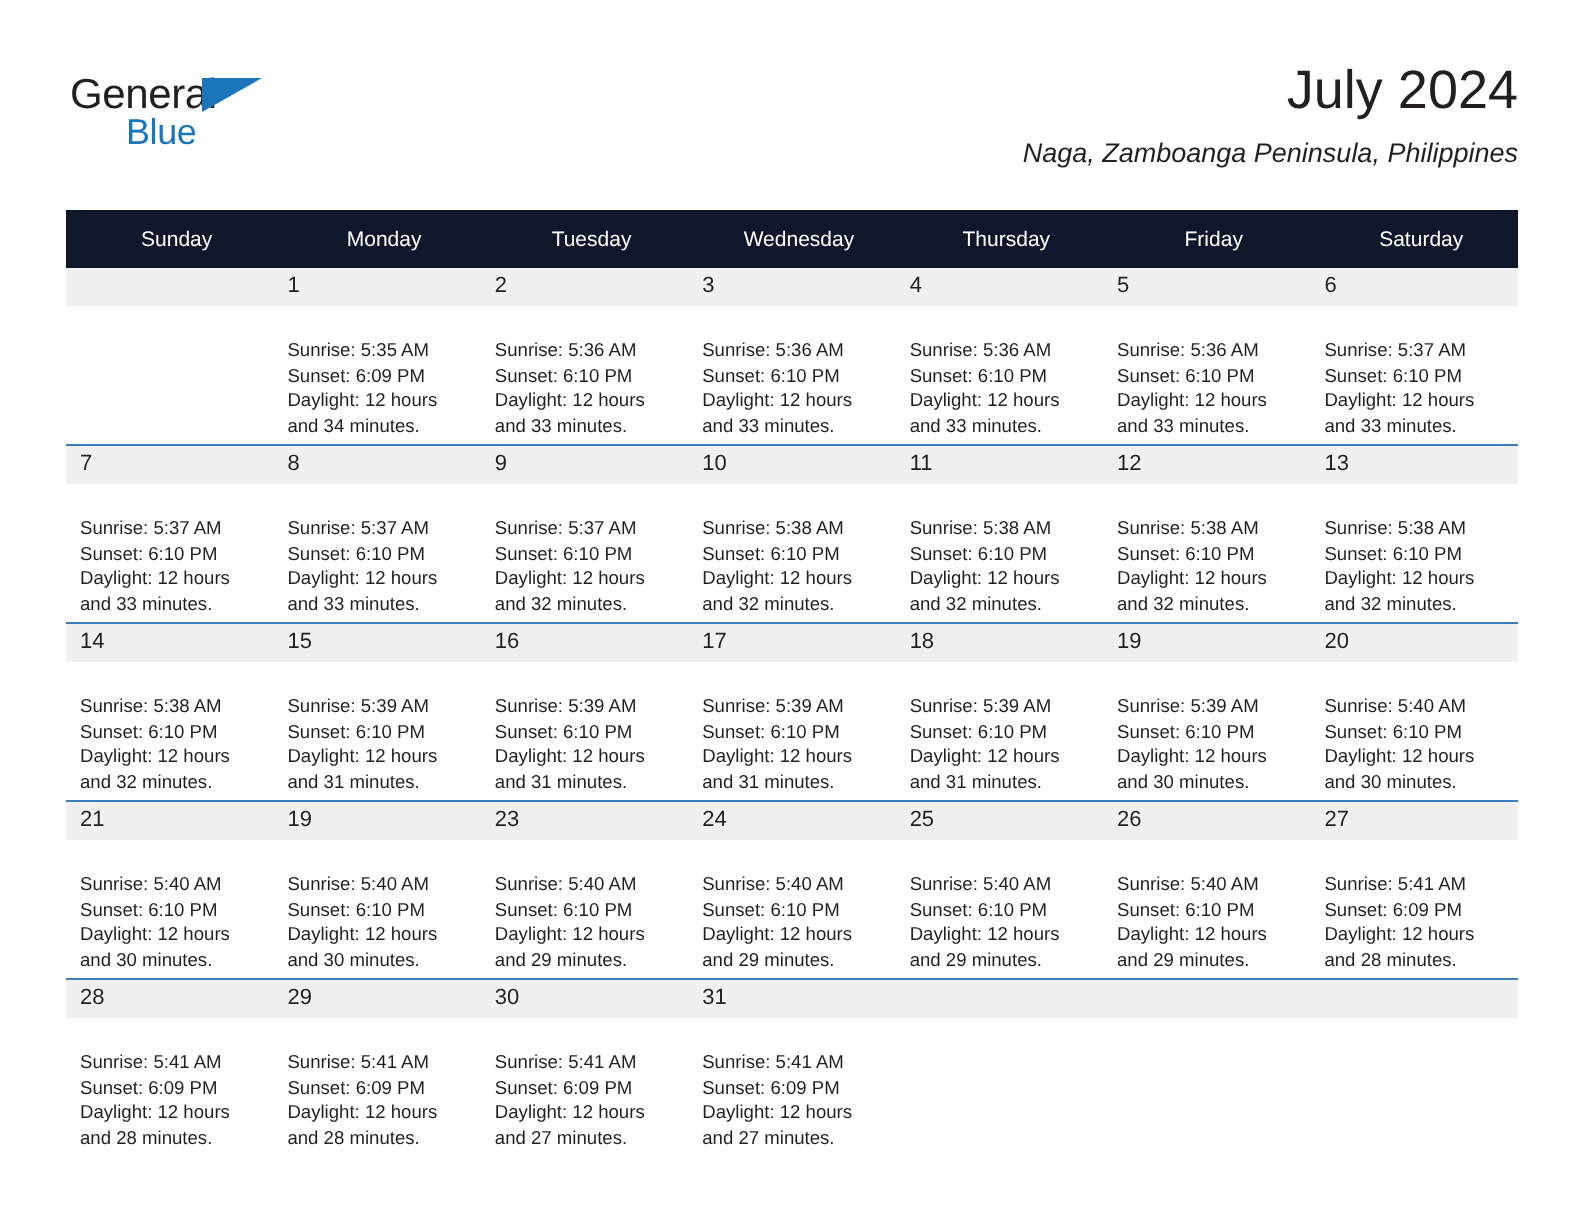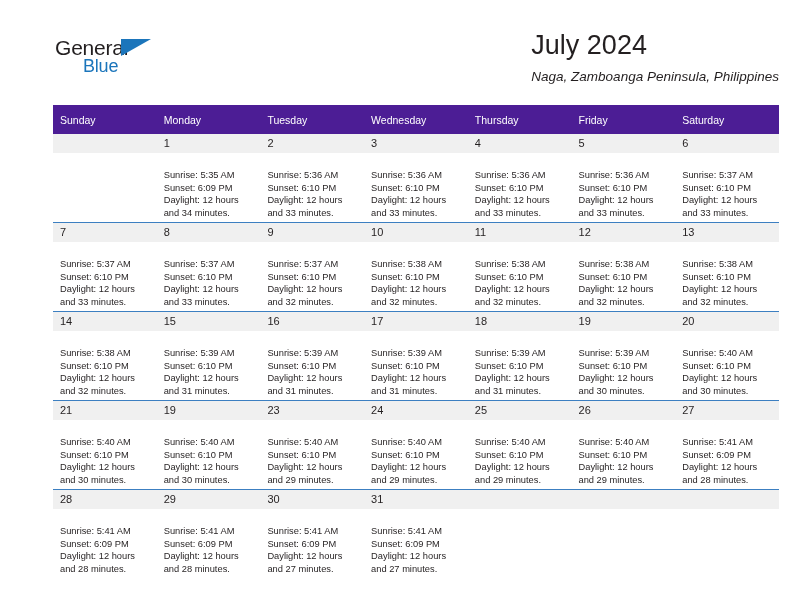--- a/index.html
+++ b/index.html
@@ -13,21 +13,20 @@
     font-family: "Liberation Sans", sans-serif;
     color: #000000;
     overflow: hidden;
   }
 
   .page {
     position: relative;
     width: 684px;
     height: 612px;
     box-sizing: border-box;
-    margin-left: 20px;
   }
 
   
   .header {
     position: absolute;
     left: 33px;
     top: 28px;
     width: 726px;
     height: 72px;
   }
@@ -64,20 +63,21 @@
     font-size: 18px;
     letter-spacing: -0.2px;
     color: #1b75bb;
     font-family: "Liberation Sans", sans-serif;
   }
 
   .title-wrap {
     position: absolute;
     right: 0px;
     top: 0px;
+    text-align: right;
   }
   .cal-title {
     font-size: 27px;
     color: #231f20;
     line-height: 34px;
     white-space: nowrap;
     font-weight: normal;
   }
   .cal-subtitle {
     margin-top: 6px;
@@ -92,25 +92,25 @@
   .calendar {
     position: absolute;
     left: 33px;
     top: 105px;
     width: 726px;
     border-collapse: collapse;
     table-layout: fixed;
   }
 
   .calendar th {
-    background: #4c1d95;
+    background: #0f172a;
     color: #ffffff;
     font-size: 10.5px;
     font-weight: normal;
-    text-align: left;
+    text-align: center;
     padding: 5px 0 5px 7px;
     height: 19px;
     vertical-align: middle;
     border: none;
   }
 
   .calendar td {
     width: 103.7px;
     vertical-align: top;
     padding: 0;

